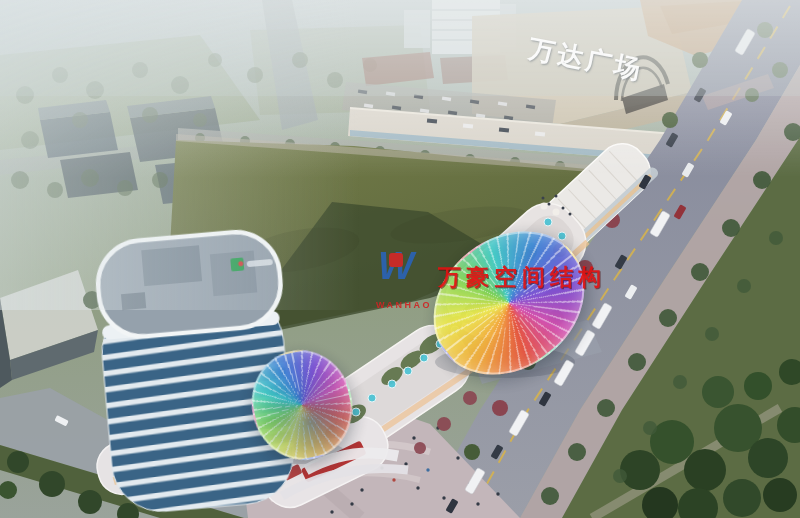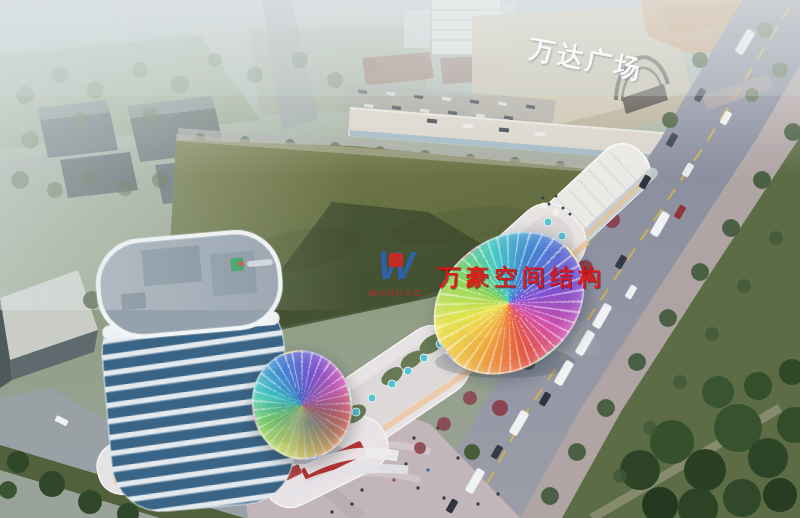--- a/index.html
+++ b/index.html
@@ -31,21 +31,21 @@
   .wanda-sign{
     position:absolute;left:528px;top:42px;transform:rotate(11deg);
     font-size:26px;font-weight:700;letter-spacing:3px;color:rgba(255,255,255,.93);
     text-shadow:1px 1px 2px rgba(110,120,130,.5);white-space:nowrap;
   }
   
   .watermark{position:absolute;left:360px;top:250px;display:flex;align-items:flex-start;opacity:.93;}
   .wm-logo{position:relative;width:72px;text-align:center;flex:0 0 auto;}
   .wm-w{font-style:italic;font-weight:900;font-size:38px;line-height:.85;color:#2b62b4;display:inline-block;}
   .wm-sq{position:absolute;left:29px;top:3px;width:14px;height:14px;border-radius:3px;background:#d02828;}
-  .wm-name{font-size:9px;font-weight:400;letter-spacing:2.5px;color:#cf2525;margin-top:5px;}
+  .wm-name{font-size:9px;font-weight:700;letter-spacing:2.5px;color:#cf2525;margin-top:17px;text-align:right;}
   .wm-text{margin-left:6px;color:#e01212;text-shadow:1px 1px 0 rgba(70,0,0,.55);white-space:nowrap;}
   .wm-company{font-size:23px;font-weight:700;letter-spacing:5px;margin-top:12px;}
   .wm-site{font-size:20px;font-weight:700;letter-spacing:1px;margin-left:-10px;margin-top:2px;}
 </style>
 </head>
 <body>
 
 <div class="stage">
 
 <svg width="800" height="518" viewBox="0 0 800 518">

